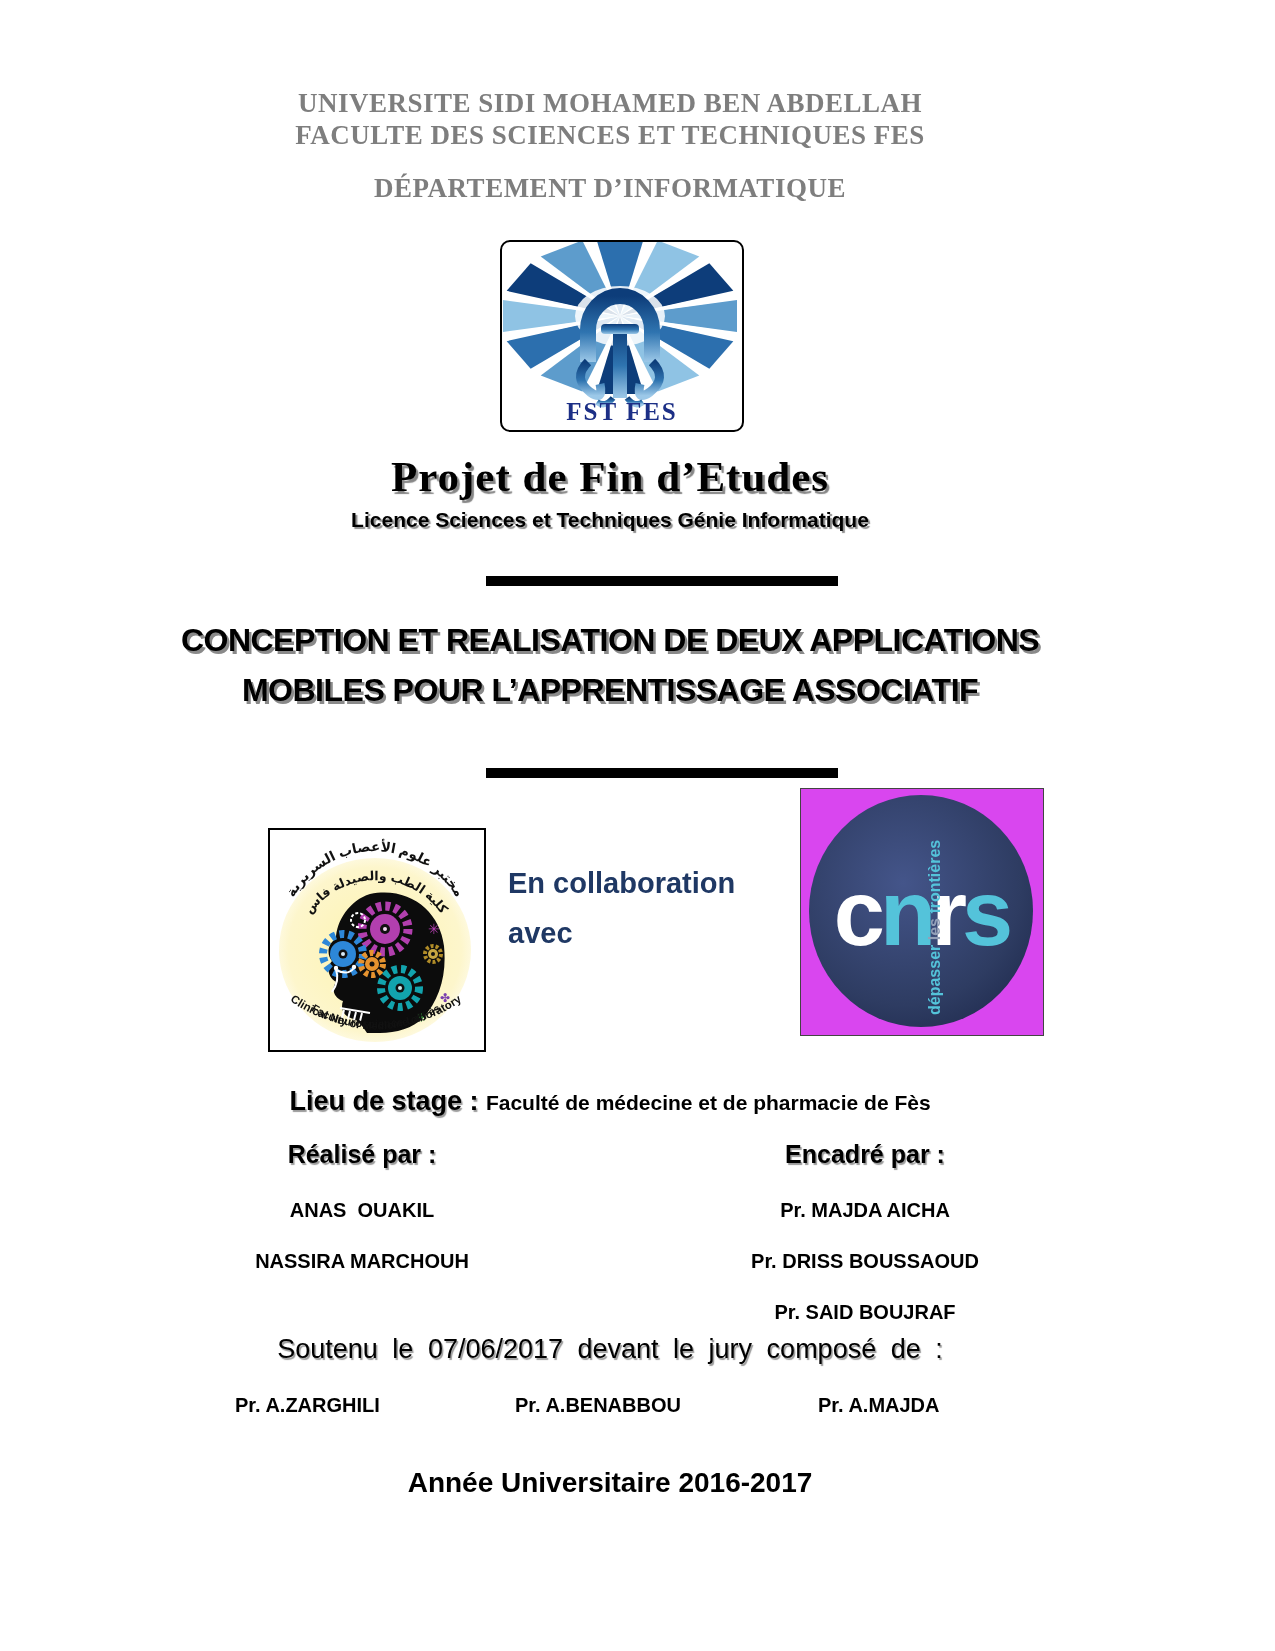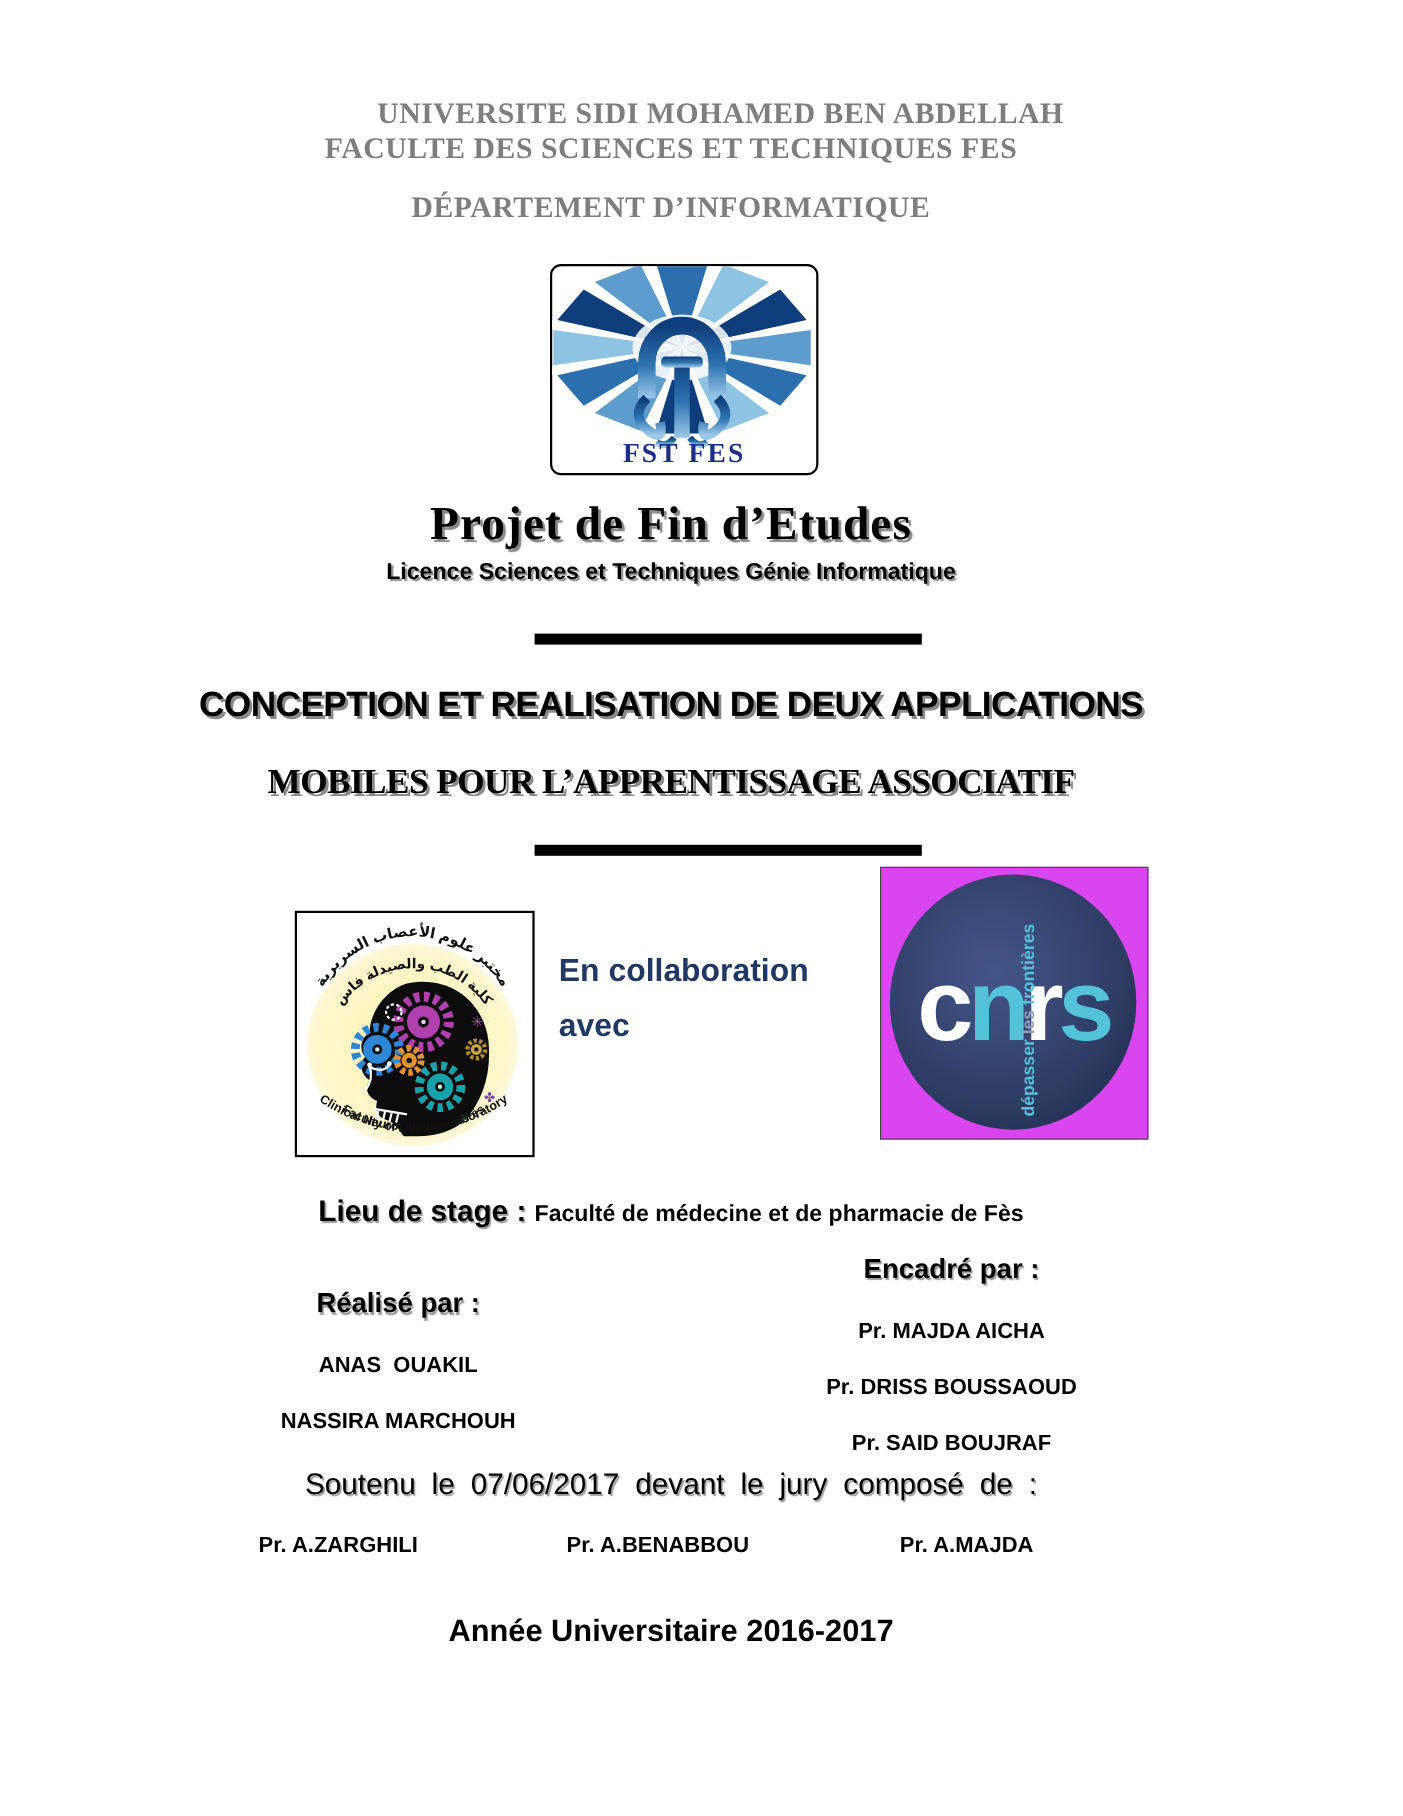--- a/index.html
+++ b/index.html
@@ -22,21 +22,21 @@
   .soutenu{font-size:27px;font-weight:normal;word-spacing:7px;text-shadow:1.5px 2px 1px #9b9b9b;}
   .jury-name{font-size:20px;font-weight:bold;}
   .annee{font-size:28px;font-weight:bold;margin-top:17px;}
   .logobox{border:2px solid #000;background:#fff;}
 </style>
 </head>
 <body>
 
 <div class="page">
 
-  <div class="abs ctr serif hdr" style="top:88px;padding-left:45px;">UNIVERSITE SIDI MOHAMED BEN ABDELLAH</div>
+  <div class="abs ctr serif hdr" style="top:88px;">UNIVERSITE SIDI MOHAMED BEN ABDELLAH</div>
   <div class="abs ctr serif hdr" style="top:120px;">FACULTE DES SCIENCES ET TECHNIQUES FES</div>
   <div class="abs ctr serif hdr" style="top:173px;">DÉPARTEMENT D’INFORMATIQUE</div>
 
   <div class="abs logobox" style="top:240px;left:500px;width:240px;height:188px;border-radius:10px;">
     <svg width="236" height="184" viewBox="0 0 236 184">
       <defs>
         <linearGradient id="gBlue" x1="0" y1="0" x2="0" y2="1">
           <stop offset="0" stop-color="#0d3d7a"></stop>
             <stop offset=".55" stop-color="#2f74b0"></stop>
             <stop offset="1" stop-color="#9cc8e8"></stop>
@@ -89,21 +89,21 @@
       <text x="120" y="178" text-anchor="middle" font-family="Liberation Serif, DejaVu Serif, serif" font-size="25" font-weight="bold" fill="#1c2f86" letter-spacing="2">FST FES</text>
     </svg>
   </div>
 
   <div class="abs ctr serif pfe-title" style="top:452px;">Projet de Fin d’Etudes</div>
   <div class="abs ctr pfe-sub" style="top:508px;">Licence Sciences et Techniques Génie Informatique</div>
 
   <div class="abs bar" style="top:576px;left:486px;width:352px;"></div>
 
   <div class="abs ctr maintitle" style="top:622px;">CONCEPTION ET REALISATION DE DEUX APPLICATIONS</div>
-  <div class="abs ctr maintitle" style="top:692px;font-family:Liberation Serif, serif;">MOBILES POUR L’APPRENTISSAGE ASSOCIATIF</div>
+  <div class="abs ctr maintitle" style="top:672px;">MOBILES POUR L’APPRENTISSAGE ASSOCIATIF</div>
 
   <div class="abs bar" style="top:768px;left:486px;width:352px;"></div>
 
   <div class="abs logobox" style="top:828px;left:268px;width:214px;height:220px;">
     <svg width="210" height="216" viewBox="0 0 210 216">
       <defs>
         <radialGradient id="glow" cx=".5" cy=".5" r=".6">
           <stop offset="0" stop-color="#fdf3ae"></stop>
             <stop offset=".75" stop-color="#fdf6cc"></stop>
             <stop offset="1" stop-color="#ffffff"></stop>
@@ -196,21 +196,21 @@
       <text transform="translate(139,226) rotate(-90)" font-size="16" font-weight="bold">
         <tspan fill="#54c3da">dépasser </tspan><tspan fill="#93a0b8">les </tspan><tspan fill="#54c3da">frontières</tspan>
       </text>
     </svg>
   </div>
 
   <div class="abs ctr" style="top:1086px;">
     <span class="lieu-label">Lieu de stage : </span><span class="lieu-value">Faculté de médecine et de pharmacie de Fès</span>
   </div>
 
-  <div class="abs" style="top:1140px;left:212px;width:300px;text-align:center;margin-top:31px;">
+  <div class="abs" style="top:1140px;left:212px;width:300px;text-align:center;">
     <div class="col-head">Réalisé par :</div>
     <div class="name">ANAS  OUAKIL</div>
     <div class="name">NASSIRA MARCHOUH</div>
   </div>
 
   <div class="abs" style="top:1140px;left:715px;width:300px;text-align:center;">
     <div class="col-head">Encadré par :</div>
     <div class="name">Pr. MAJDA AICHA</div>
     <div class="name">Pr. DRISS BOUSSAOUD</div>
     <div class="name">Pr. SAID BOUJRAF</div>

